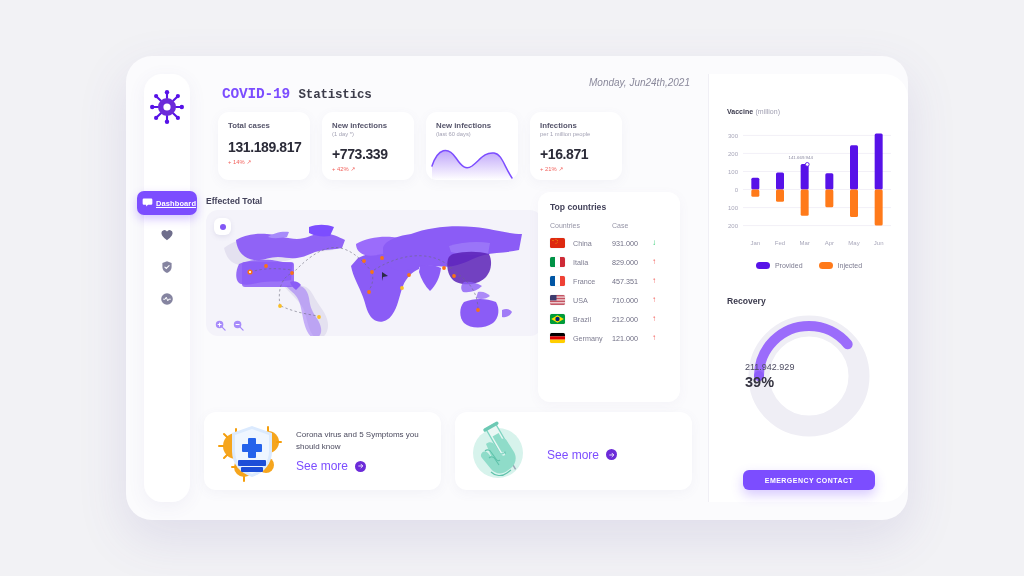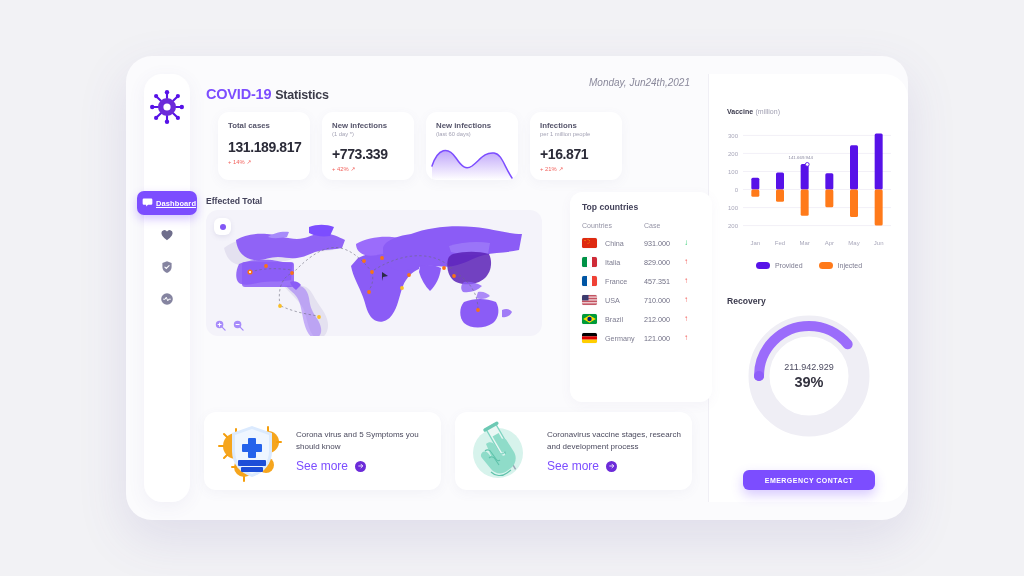--- a/index.html
+++ b/index.html
@@ -43,21 +43,21 @@
 
   
   .main { position: absolute; left: 190px; top: 74px; width: 518px; height: 428px; }
   .rightpanel {
     position: absolute; left: 708px; top: 74px; width: 200px; height: 428px;
     background: #fff; border-top-right-radius: 24px; border-bottom-right-radius: 24px;
     border-left: 1px solid #f0eff5;
   }
 
   
-  .hdr { position: absolute; left: 16px; top: 12px; }
+  .hdr { position: absolute; left: 32px; top: 12px; font-family: Liberation Mono, monospace; }
   .hdr h1 { font-size: 14.5px; font-weight: 700; color: #2c2c3a; letter-spacing: -.2px; }
   .hdr h1 .c19 { color: #7c4dff; }
   .hdr h1 .sub { color: #3c3c4a; font-weight: 600; font-size: 12.5px; }
   .date { position: absolute; right: 18px; top: 3px; font-size: 10px; color: #8b8a9c; font-style: italic; }
 
   
   .stats { position: absolute; left: 28px; top: 38px; display: flex; gap: 12px; }
   .card {
     width: 92px; height: 68px; background: #fff; border-radius: 11px;
     padding: 9px 0 0 10px; box-shadow: 0 3px 12px rgba(110,100,160,.06);
@@ -79,21 +79,21 @@
     position: absolute; left: 8px; top: 8px; width: 17px; height: 17px;
     background: #fff; border-radius: 6px; display: flex; align-items: center; justify-content: center;
     box-shadow: 0 2px 5px rgba(100,90,160,.12);
   }
   .map-badge i { width: 6px; height: 6px; border-radius: 50%; background: #8257f5; display: block; }
   .map-ctrls { position: absolute; left: 9px; bottom: 8px; display: flex; gap: 7px; }
   .map-ctrls span { width: 11px; height: 11px; cursor: pointer; display: block; }
 
   
   .top-card {
-    position: absolute; left: 380px; top: 118px; width: 142px; height: 210px;
+    position: absolute; left: 348px; top: 118px; width: 142px; height: 210px;
     background: #fff; border-radius: 12px; padding: 10px 0 0 12px;
     box-shadow: 0 3px 12px rgba(110,100,160,.05);
   }
   .top-card h3 { font-size: 8.6px; color: #43425a; font-weight: 600; }
   .tc-head { display: flex; margin-top: 10px; font-size: 7px; color: #9594a6; }
   .tc-head .c1 { width: 62px; }
   .tc-row { display: flex; align-items: center; margin-top: 9px; font-size: 7.2px; color: #7d7c90; }
   .tc-row .flag { width: 15px; height: 10px; border-radius: 1.5px; overflow: hidden; flex: none; margin-right: 8px;
                   box-shadow: 0 0 0 .4px rgba(0,0,0,.05); }
   .tc-row .nm { width: 39px; }
@@ -121,21 +121,21 @@
   
   .rp-title { position: absolute; left: 18px; top: 32px; font-size: 8.6px; font-weight: 700; color: #3b3a4d; }
   .rp-title span { font-weight: 400; color: #a1a0b2; font-size: 7px; }
   .chart-wrap { position: absolute; left: 12px; top: 48px; width: 176px; height: 135px; }
   .legend { position: absolute; left: 0; top: 188px; width: 200px; display: flex; justify-content: center; gap: 16px; }
   .legend div { display: flex; align-items: center; gap: 5px; font-size: 7px; color: #7c7b90; }
   .legend i { width: 14px; height: 7px; border-radius: 3.5px; display: block; }
   .rec-title { position: absolute; left: 18px; top: 222px; font-size: 8.6px; font-weight: 600; color: #3b3a4d; }
   .donut { position: absolute; left: 36px; top: 238px; width: 128px; height: 128px; }
   .donut-txt { position: absolute; left: 36px; top: 238px; width: 128px; height: 128px;
-               display: flex; flex-direction: column; align-items: center; justify-content: center; }
+               display: flex; flex-direction: column; align-items: flex-start; justify-content: center; }
   .donut-txt .n { font-size: 9px; color: #4d4c61; }
   .donut-txt .p { font-size: 14.5px; font-weight: 700; color: #33323f; margin-top: 2px; }
   .emg {
     position: absolute; left: 34px; top: 396px; width: 132px; height: 20px;
     background: #7c4dff; border-radius: 6px; color: #fff;
     font-size: 7px; font-weight: 600; letter-spacing: .45px;
     display: flex; align-items: center; justify-content: center; cursor: pointer;
     box-shadow: 0 5px 12px rgba(124,77,255,.3);
   }
 </style>
@@ -576,21 +576,20 @@
               <rect x="38" y="31" width="3" height="11" fill="#6cc9b4"></rect>
               <line x1="39.5" y1="42" x2="39.5" y2="52" stroke="#9ba3b5" stroke-width="1.4"></line>
             </g>
             <path d="M21 24c3-3 7-2 9 1l6 9c1 2 3 2 4 1 1-1 1-3 0-4l-5-7c-1-2 0-4 2-5s4 0 5 2l7 11c3 5 2 12-3 16l-4 3c-5 4-12 3-16-2l-9-11c-2-2-1-5 1-6 2-1 4 0 5 1l4 5" fill="#8fdcc9"></path>
             <path d="M20 31c2-2 5-1 6 1l5 7c1 2 3 2 4 1" fill="none" stroke="#5fc2ab" stroke-width="1.1"></path>
             <path d="M24 38c2-2 5-1 6 1l4 6" fill="none" stroke="#5fc2ab" stroke-width="1.1"></path>
             <path d="M26 52c4 4 11 5 16 1l4-3" fill="none" stroke="#5fc2ab" stroke-width="1.1"></path>
           </svg>
         </div>
         <div class="txt">
-          <p>Coronavirus vaccine stages, research and development process</p>
           <div class="more">
             <a>See more</a>
             <span class="go">
               <svg width="6" height="6" viewBox="0 0 8 8">
                 <path d="M1 4h5M4 1.6L6.4 4 4 6.4" stroke="#fff" stroke-width="1.1" fill="none" stroke-linecap="round" stroke-linejoin="round"></path>
               </svg>
             </span>
           </div>
         </div>
       </div>

